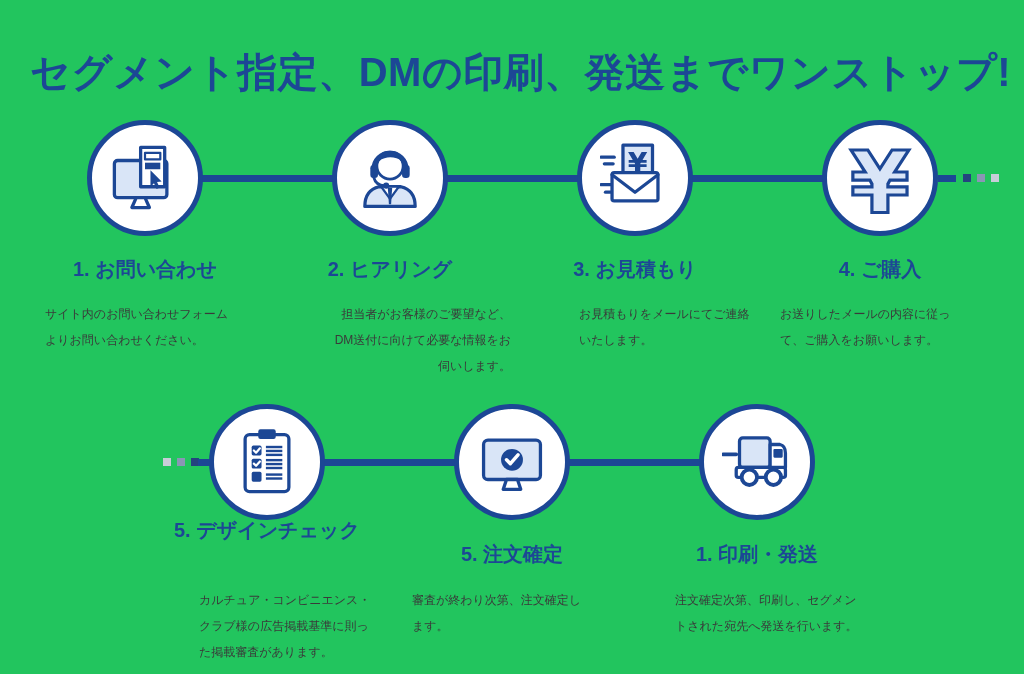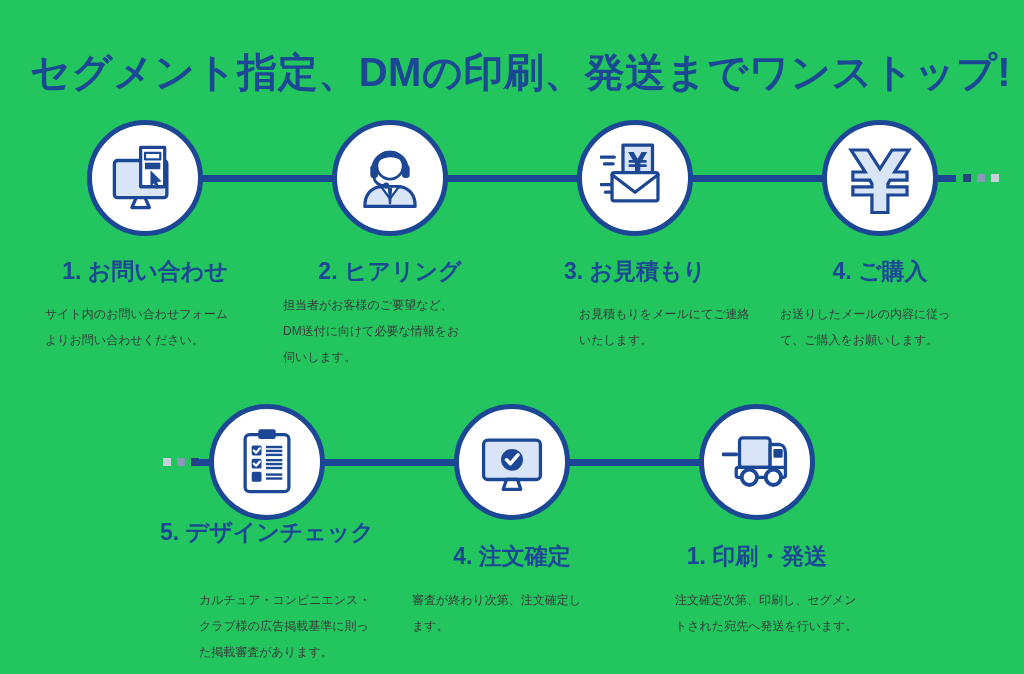--- a/index.html
+++ b/index.html
@@ -18,21 +18,21 @@
   .sq.d { background:var(--fade_dark); }
   .sq.m { background:var(--fade_mid); }
   .sq.l { background:var(--fade_light); }
   .circle {
     position:absolute; width:116px; height:116px; box-sizing:border-box;
     border:5px solid var(--primary); border-radius:50%; background:#fff;
     z-index:1; display:flex; align-items:center; justify-content:center;
   }
   .step-label {
     position:absolute; width:260px; text-align:center;
-    font-size:23px; font-weight:bold; color:var(--primary); z-index:1;
+    font-size:20px; font-weight:bold; color:var(--primary); z-index:1;
   }
   .step-desc {
     position:absolute; width:228px; text-align:left; white-space:pre-line;
     font-size:12px; line-height:26px; color:var(--body); z-index:1;
   }
   
   .ln { stroke:var(--primary); stroke-width:3; fill:none; stroke-linecap:round; stroke-linejoin:round; }
   .fl { fill:var(--light); stroke:var(--primary); stroke-width:3; stroke-linejoin:round; }
   .fw { fill:#fff; stroke:var(--primary); stroke-width:3; stroke-linejoin:round; }
   .fp { fill:var(--primary); stroke:none; }
@@ -90,21 +90,21 @@
         <circle class="fw" cx="32" cy="21" r="12" style="stroke-width:2.5"></circle>
         <path class="fp" d="M20,23 Q19,7 32,7 Q45,7 44,23 Q43,15 38,14 Q32,12 27,14 Q21,15 20,23 Z"></path>
         <path class="ln" d="M17,24 A15,15 0 0 1 47,24" style="stroke-width:4"></path>
         <rect class="fp" x="14" y="20" width="7" height="12" rx="3"></rect>
         <rect class="fp" x="43" y="20" width="7" height="12" rx="3"></rect>
         <path class="ln" d="M17,31 Q19,39 27,39" style="stroke-width:2.5"></path>
         <circle class="fp" cx="28.5" cy="39" r="2.8"></circle>
       </svg>
     </div>
     <div class="step-label" style="left:260px; top:256px;">2. ヒアリング</div>
-    <div class="step-desc" style="left:283px; top:292px;">担当者がお客様のご要望など、
+    <div class="step-desc" style="left:283px; top:301px;text-align:right;">担当者がお客様のご要望など、
 DM送付に向けて必要な情報をお
 伺いします。</div>
   </div>
 
   <div>
     <div class="circle" style="left:577px; top:120px;">
       <svg width="70" height="70" viewBox="0 0 64 64">
         <path class="ln" d="M1,13 L13,13"></path>
         <path class="ln" d="M4,19 L12,19"></path>
         <path class="ln" d="M1,38 L13,38"></path>
@@ -159,21 +159,21 @@
 
   <div>
     <div class="circle" style="left:454px; top:404px;">
       <svg width="70" height="70" viewBox="0 0 64 64">
         <rect class="fl" x="6" y="12" width="52" height="36" rx="4"></rect>
         <circle class="fp" cx="32" cy="30" r="10"></circle>
         <path class="wk" d="M27,30 L30.5,33.5 L37.5,25.5" style="stroke-width:3.2"></path>
         <path class="fw" d="M27,48 L24,57 L40,57 L37,48 Z"></path>
       </svg>
     </div>
-    <div class="step-label" style="left:382px; top:541px;">4. 注文確定</div>
+    <div class="step-label" style="left:382px; top:541px;">5. 注文確定</div>
     <div class="step-desc" style="left:412px; top:587px;">審査が終わり次第、注文確定し
 ます。</div>
   </div>
 
   <div>
     <div class="circle" style="left:699px; top:404px;">
       <svg width="70" height="70" viewBox="0 0 64 64">
         <path class="ln" d="M1,25 L13,25" style="stroke-width:3.5"></path>
         <rect class="fl" x="16" y="10" width="28" height="27" rx="3"></rect>
         <rect class="fw" x="13" y="37" width="45" height="9" rx="2"></rect>

